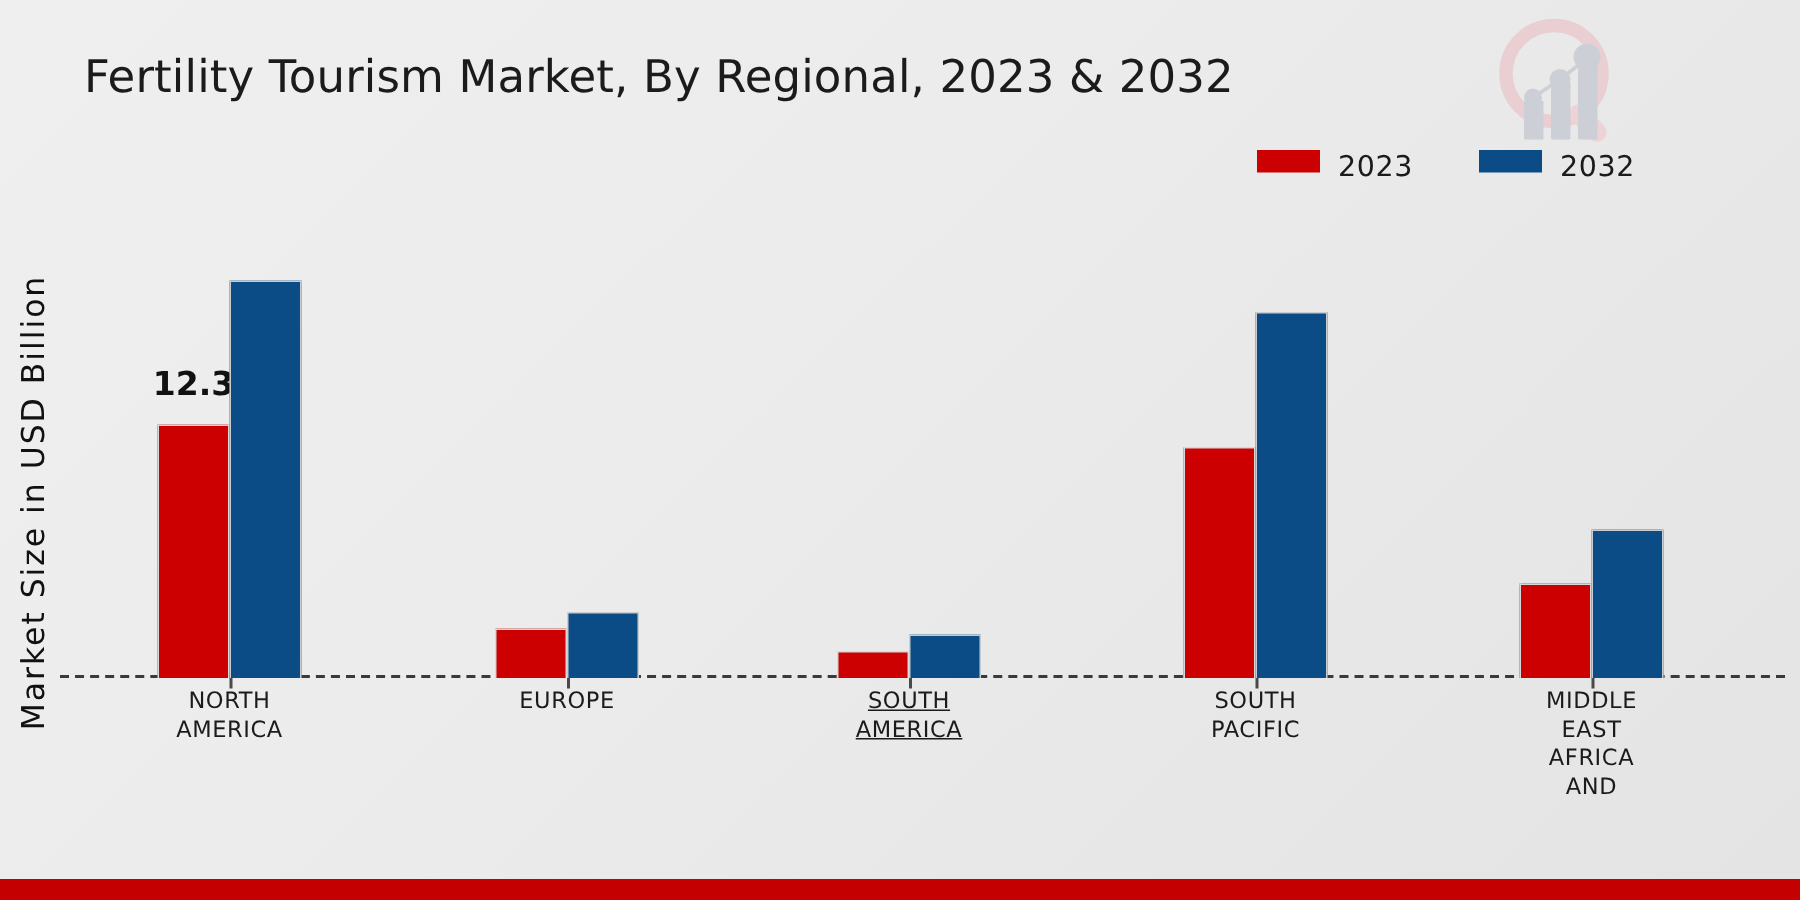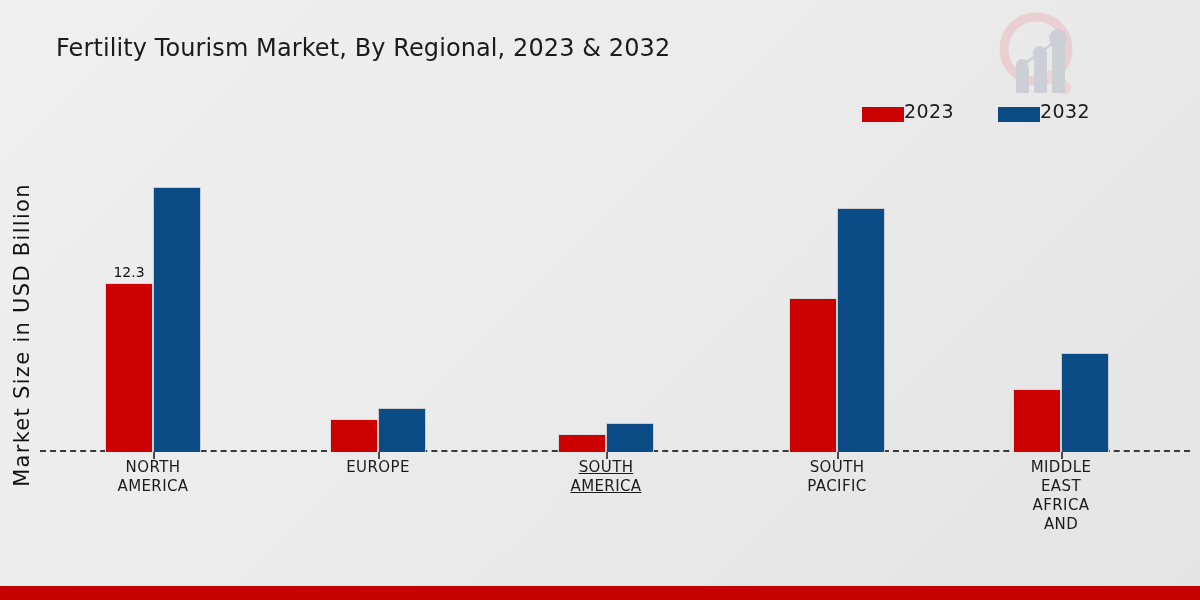--- a/index.html
+++ b/index.html
@@ -29,39 +29,40 @@
     width: 100px;
     height: 100px;
     opacity: 1;
   }
 
   
   #chart-title {
     position: absolute;
     left: 56px;
     top: 34px;
-    font-size: 24px;
+    font-size: 30px;
     font-weight: 400;
     color: #1b1b1b;
     letter-spacing: 0.1px;
     white-space: nowrap;
   }
 
   
   #legend {
     position: absolute;
     right: 110px;
     top: 100px;
     display: flex;
     align-items: center;
     gap: 44px;
   }
   .legend-item {
     display: flex;
-    align-items: flex-end;
+    align-items: flex-start;
+    gap: 12px;
   }
   .legend-swatch {
     width: 42px;
     height: 15px;
     display: block;
   }
   .legend-label {
     font-size: 19px;
     color: #1b1b1b;
     letter-spacing: 0.4px;
@@ -124,23 +125,23 @@
   .bar.blue {
     background: #0c4c86;
     border: 1px solid #c9cdd1;
     border-bottom: none;
   }
   .bar-value {
     position: absolute;
     bottom: 100%;
     left: 50%;
     transform: translateX(-50%);
-    margin-bottom: 4px;
-    font-size: 14px;
-    font-weight: normal;
+    margin-bottom: 15px;
+    font-size: 22px;
+    font-weight: bold;
     color: #111;
     white-space: nowrap;
   }
 
   .tick {
     position: absolute;
     bottom: -7px;
     width: 0;
     height: 7px;
     border-left: 2px solid #4a4a4a;

